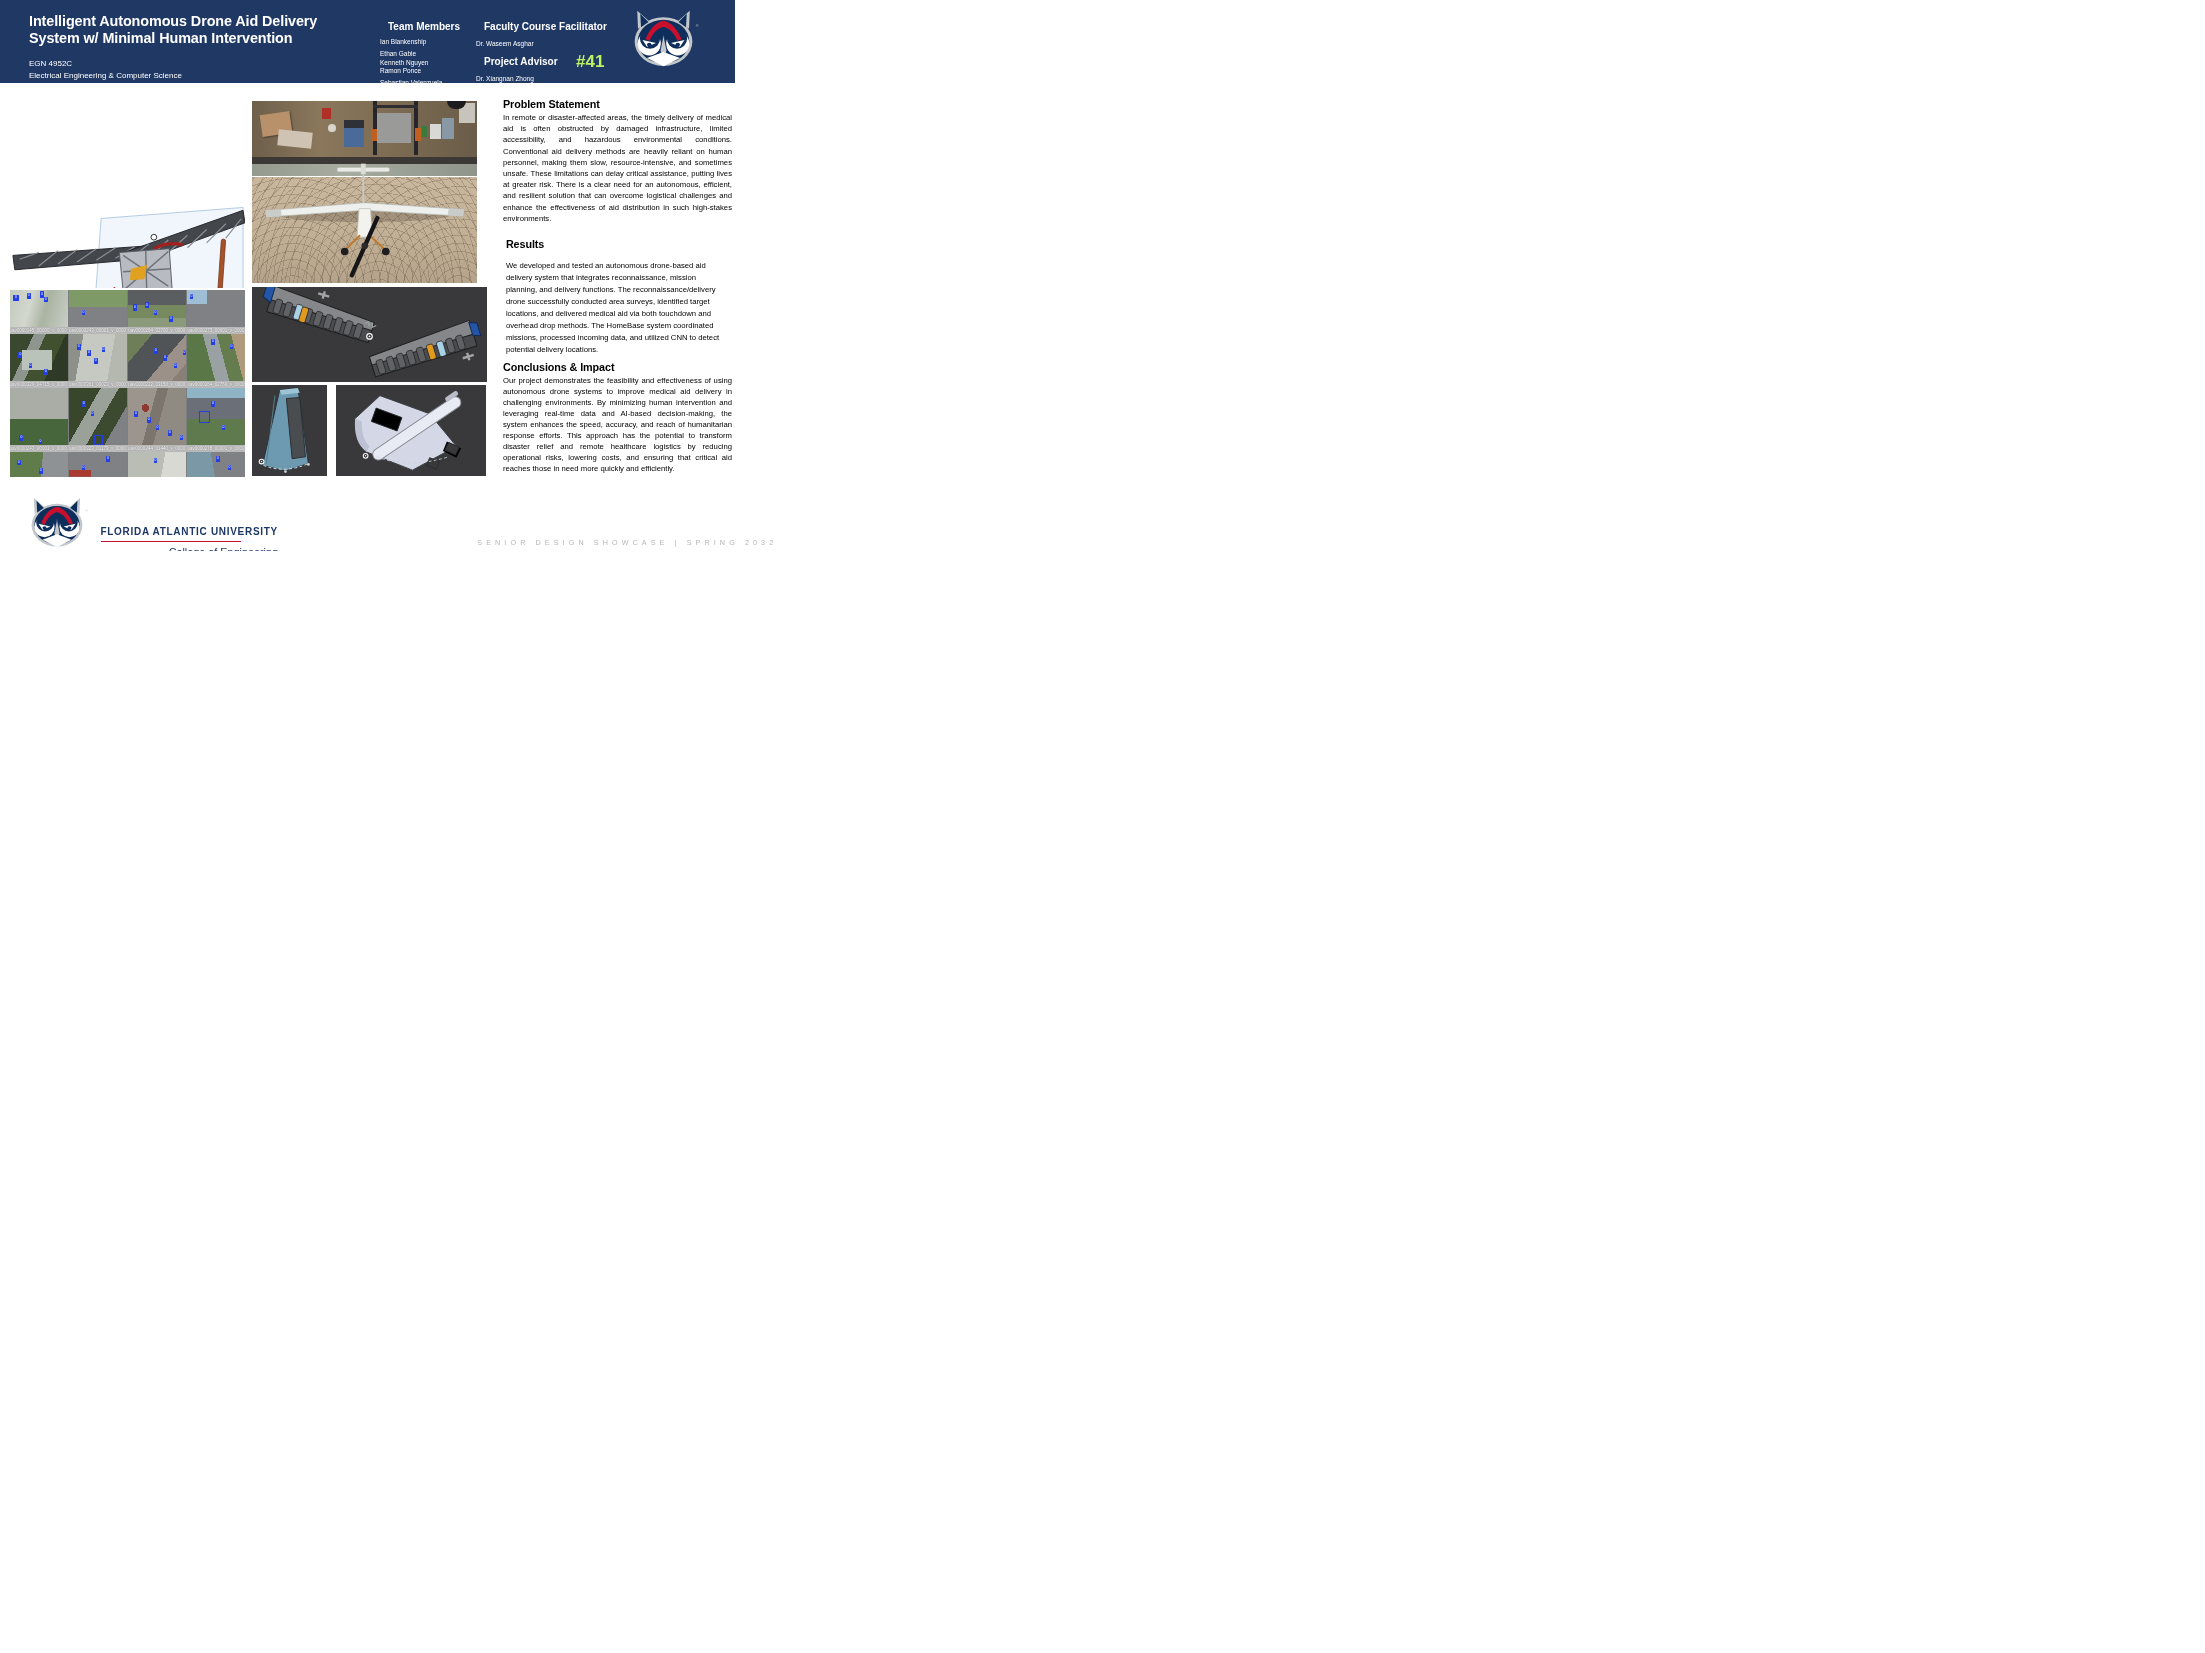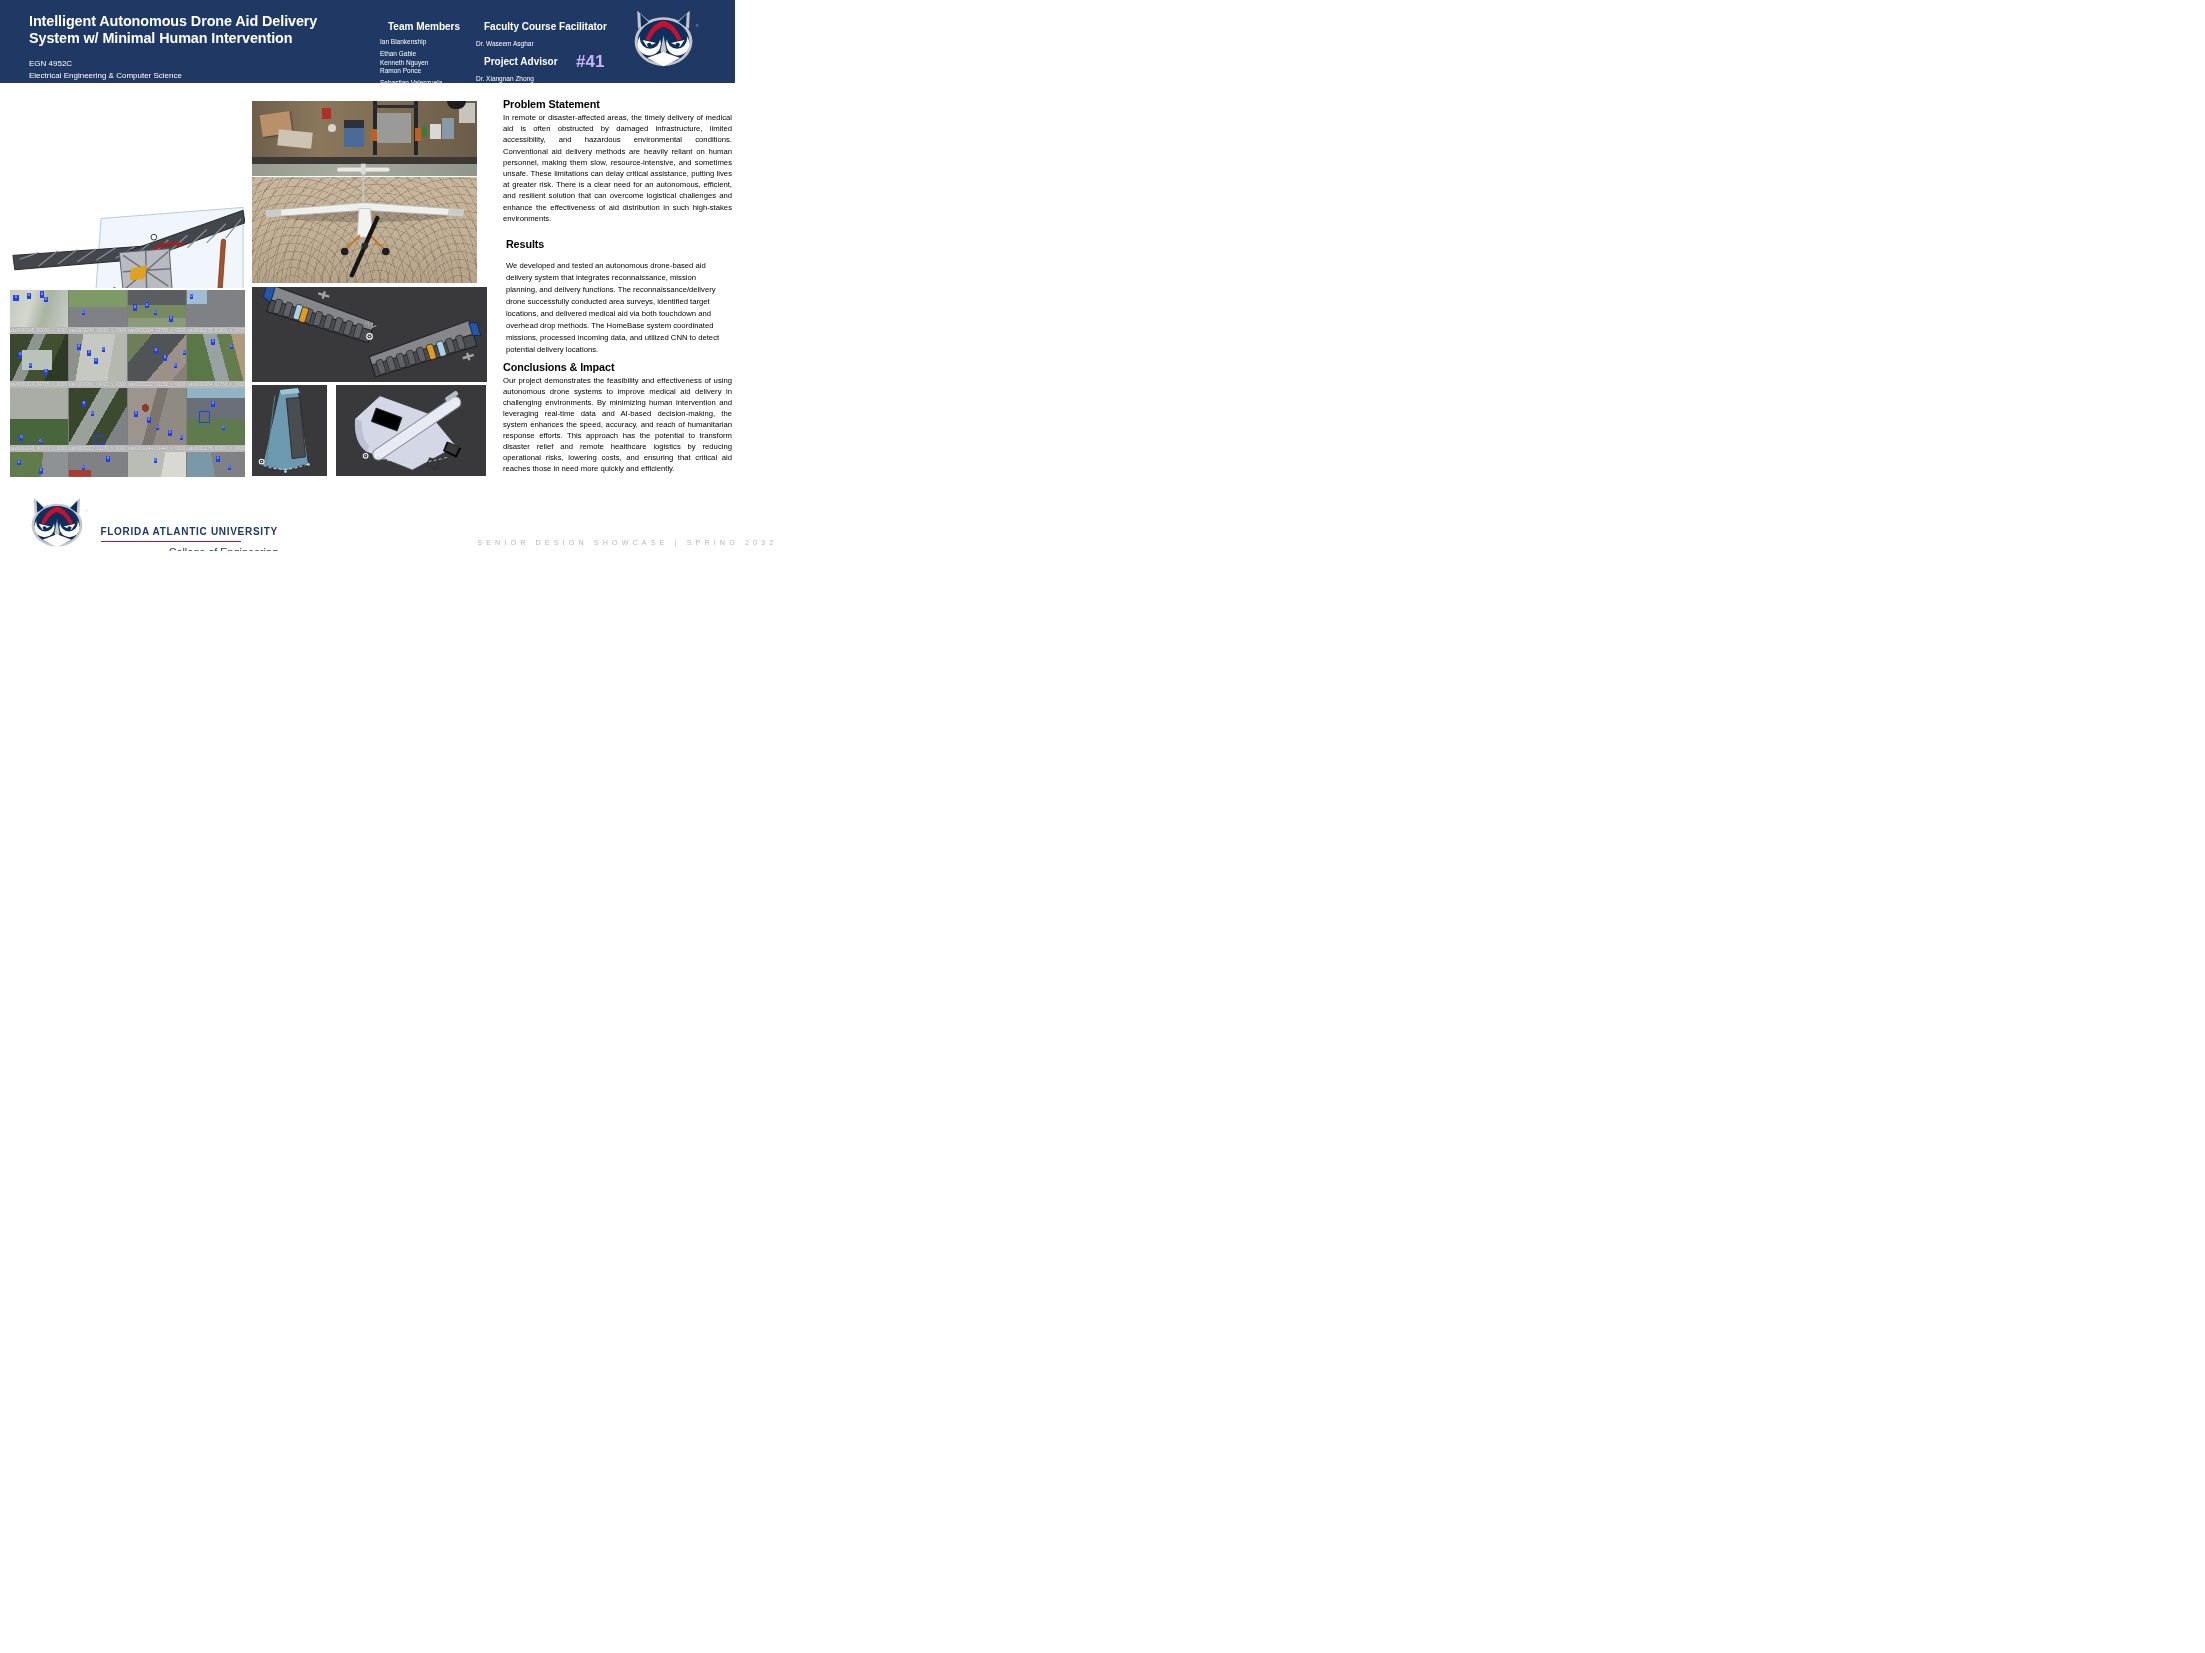--- a/index.html
+++ b/index.html
@@ -19,21 +19,21 @@
   .hcol .name{font-size:6.5px;font-weight:400;}
   .team{left:380px;top:13px;}
   .team h3{margin-bottom:6.2px;}
   .team .member{font-size:6.5px;line-height:7.7px;}
   .team .m0{margin-top:0;} .team .m1{margin-top:4.3px;} .team .m2{margin-top:1.4px;}
   .team .m3{margin-top:0.5px;} .team .m4{margin-top:3.4px;}
   .fac{left:476px;top:13px;}
   .fac .name1{margin-top:5.7px;}
   .fac h3.second{margin-top:9px;}
   .fac .name2{margin-top:6.2px;}
-  .projnum{position:absolute;left:576px;top:52px;color:#c4b5fd;font-size:17px;font-weight:700;}
+  .projnum{position:absolute;left:576px;top:52px;color:#bef264;font-size:17px;font-weight:700;}
   .owl-header{position:absolute;left:618px;top:9.6px;width:91px;height:57px;}
 
   
   .panel{position:absolute;overflow:hidden;}
   .panel-dark{background:var(--panel);}
   #cad-drone{left:9.6px;top:101px;width:235px;height:187px;background:#fff;}
   #bench-photo{left:252px;top:101px;width:225px;height:182px;}
   #uav-grid{left:9.6px;top:290px;width:235px;height:187px;background:#7d7e80;}
   #wing-render{left:252px;top:287px;width:235px;height:95px;}
   #fin-render{left:252px;top:385px;width:75px;height:91px;}

